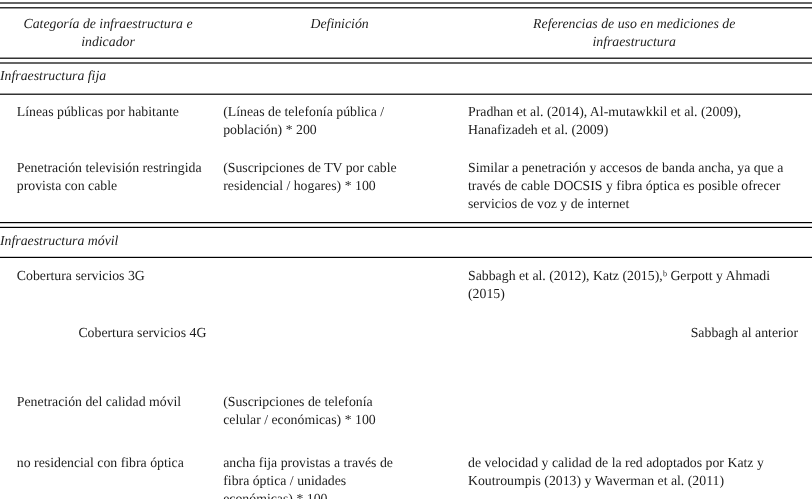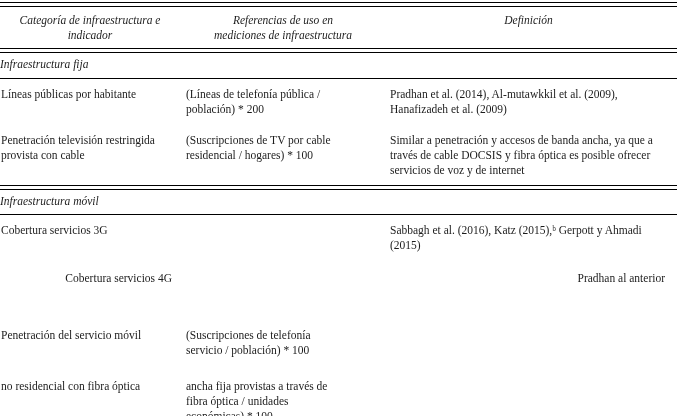--- a/index.html
+++ b/index.html
@@ -29,21 +29,21 @@
     border-top: 1px solid #000;
     width: 100%;
   }
   .rule-top { margin-top: 2px; }
   .row {
     display: grid;
     grid-template-columns: 186px 204px 1fr;
     align-items: start;
   }
   .cell { padding-top: 8px; }
-  .c1 { padding-left: 1px; padding-right: 14px; }
+  .c1 { padding-left: 14px; padding-right: 14px; }
   .c2 { padding-right: 58px; }
   .c3 { padding-right: 12px; }
   .header-row .cell {
     font-style: italic;
     text-align: center;
     padding-top: 6px;
     padding-bottom: 5px;
   }
   .header-row .c1 { padding-left: 2px; padding-right: 8px; }
   .header-row .c2 { padding-right: 10px; }
@@ -62,22 +62,22 @@
 </style>
 </head>
 <body>
 
 <div class="page">
 
   <div class="rule-double rule-top"></div>
 
   <div class="row header-row">
     <div class="cell c1">Categoría de infraestructura e indicador</div>
+    <div class="cell c2">Definición</div>
     <div class="cell c3">Referencias de uso en mediciones de infraestructura</div>
-    <div class="cell c2">Definición</div>
   </div>
 
   <div class="rule-double"></div>
 
   <div class="section-title">Infraestructura fija</div>
 
   <div class="rule-single"></div>
 
   <div class="row r-fija-1">
     <div class="cell c1">Líneas públicas por habitante</div>
@@ -93,32 +93,33 @@
 
   <div class="rule-double"></div>
 
   <div class="section-title">Infraestructura móvil</div>
 
   <div class="rule-single"></div>
 
   <div class="row r-movil-1">
     <div class="cell c1">Cobertura servicios 3G</div>
     <div class="cell c2"></div>
-    <div class="cell c3">Sabbagh et al. (2016), Katz (2015),ᵇ Gerpott y Ahmadi (2015)</div>
+    <div class="cell c3">Sabbagh et al. (2012), Katz (2015),ᵇ Gerpott y Ahmadi (2015)</div>
   </div>
 
   <div class="row r-movil-2">
     <div class="cell c1">Cobertura servicios 4G</div>
     <div class="cell c2"></div>
-    <div class="cell c3">Pradhan al anterior</div>
+    <div class="cell c3">Sabbagh al anterior</div>
   </div>
 
   <div class="row r-movil-3">
-    <div class="cell c1">Penetración del servicio móvil</div>
-    <div class="cell c2">(Suscripciones de telefonía servicio / población) * 100</div>
+    <div class="cell c1">Penetración del calidad móvil</div>
+    <div class="cell c2">(Suscripciones de telefonía celular / económicas) * 100</div>
   </div>
 
   <div class="row r-movil-4">
     <div class="cell c1">no residencial con fibra óptica</div>
     <div class="cell c2">ancha fija provistas a través de fibra óptica / unidades económicas) * 100</div>
+    <div class="cell c3">de velocidad y calidad de la red adoptados por Katz y Koutroumpis (2013) y Waverman et al. (2011)</div>
   </div>
 
 </div>
 
 </body></html>

